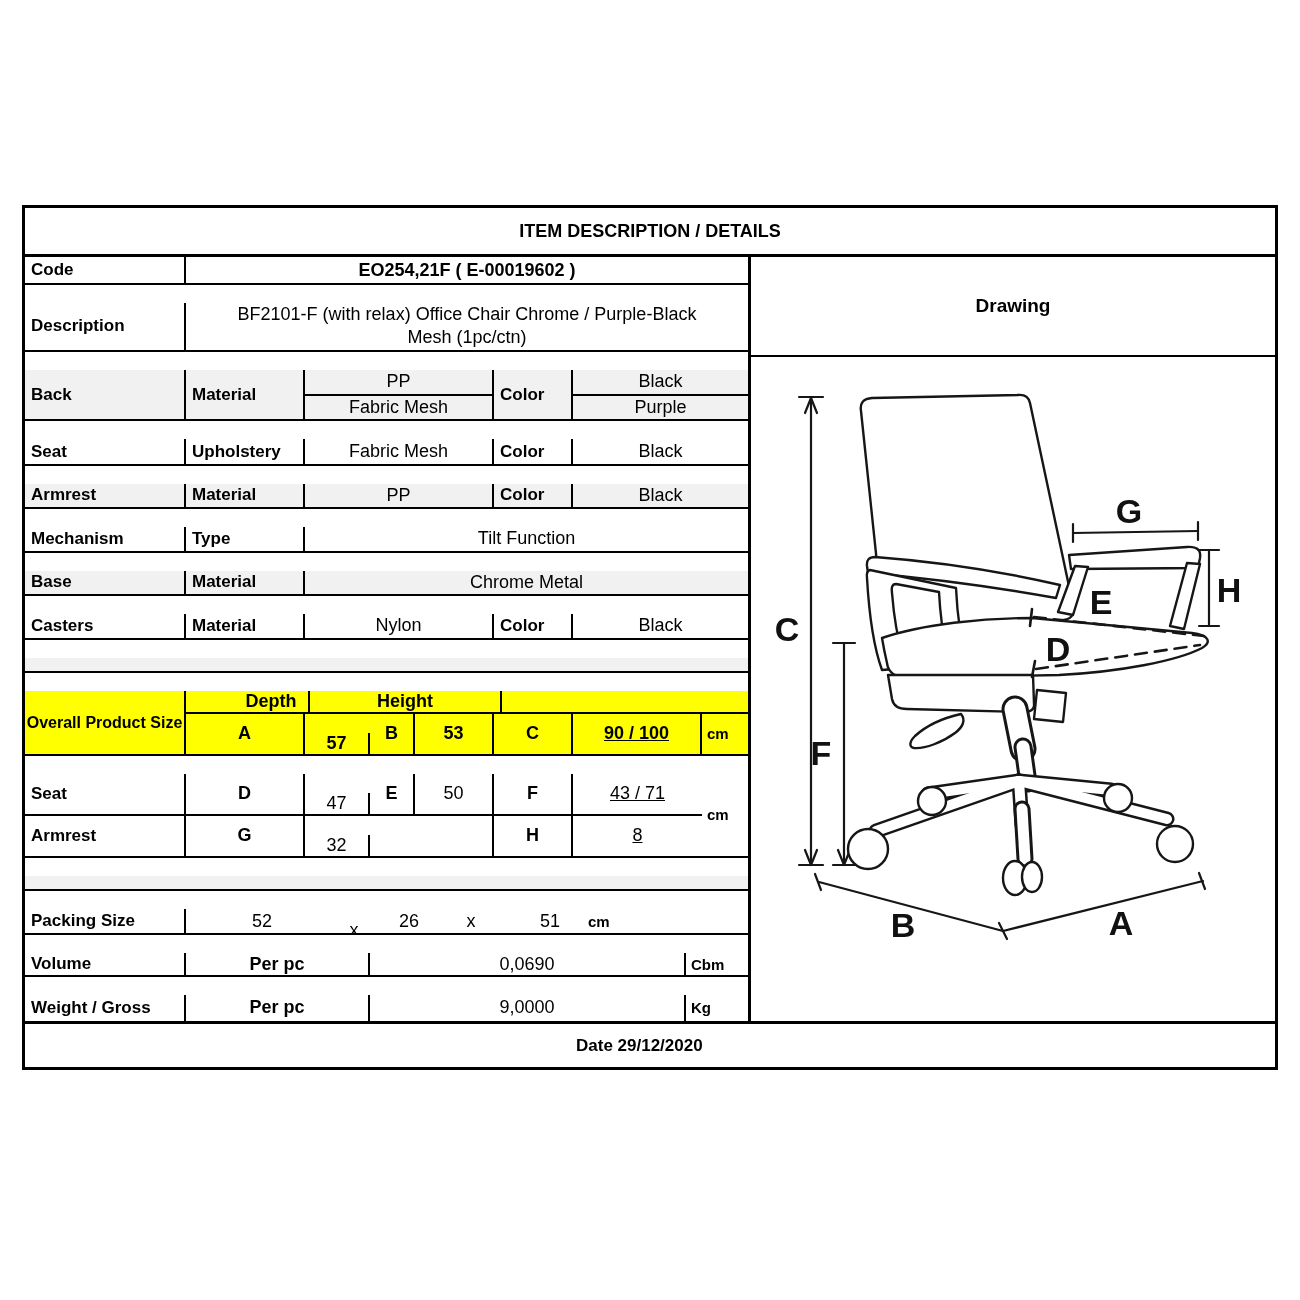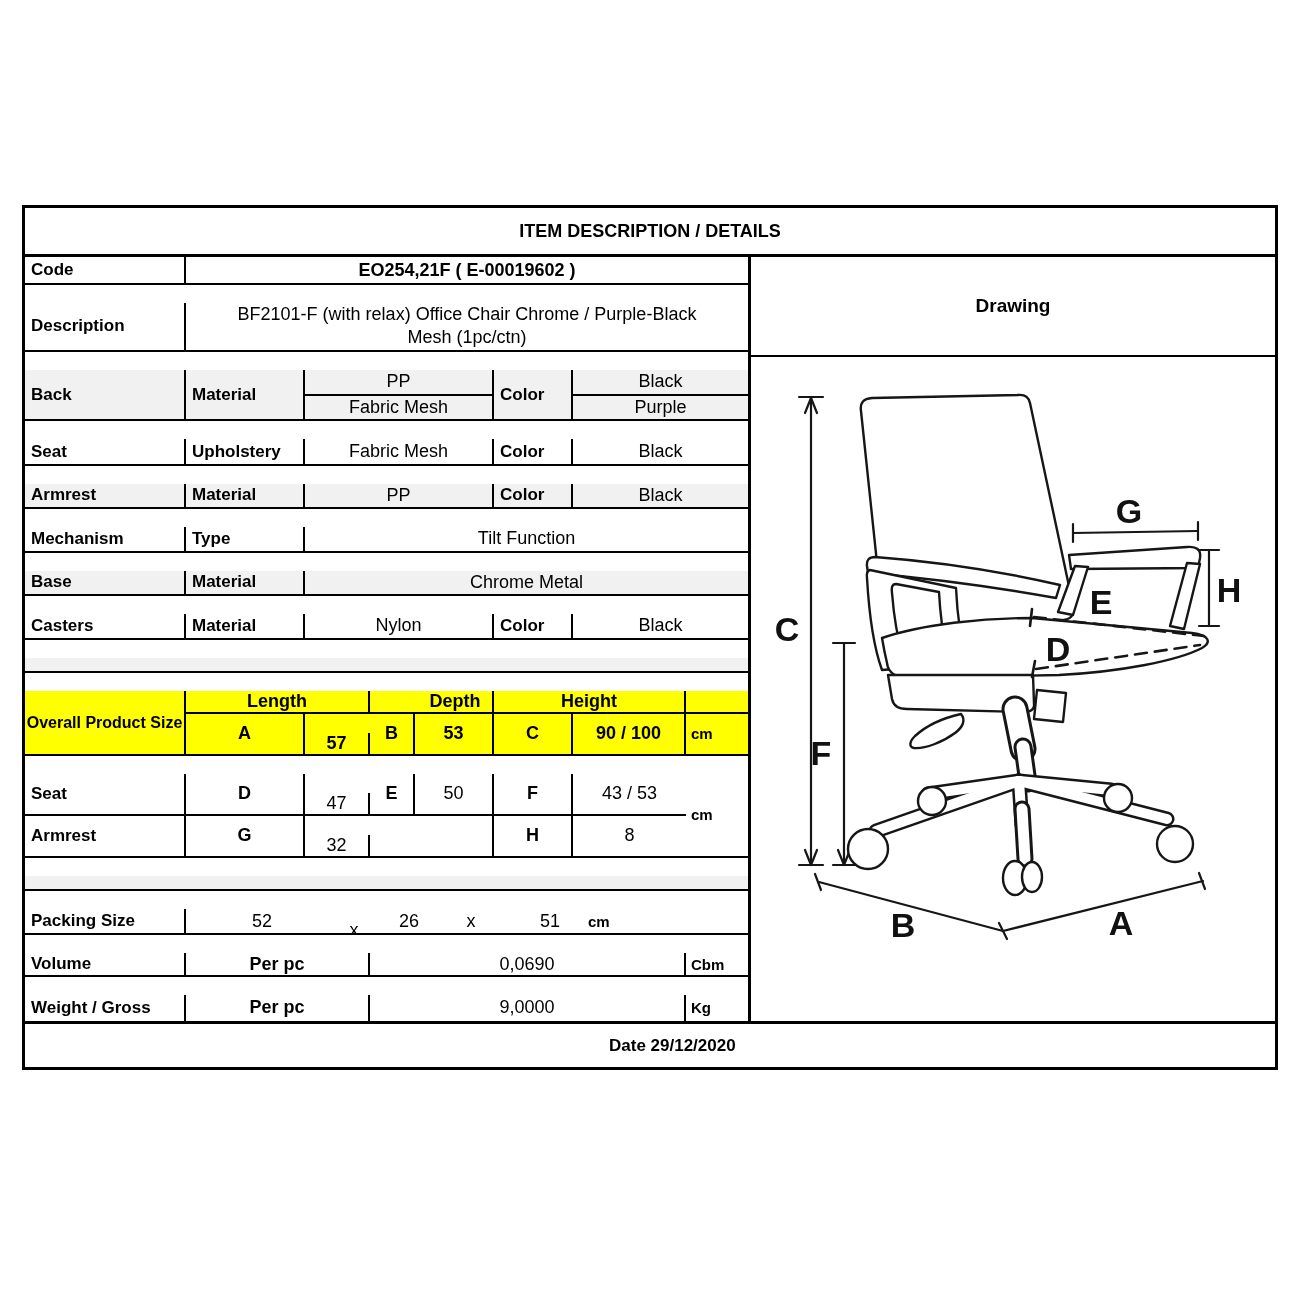--- a/index.html
+++ b/index.html
@@ -23,21 +23,21 @@
   .td { display:flex; align-items:center; border-right:2px solid #000; overflow:hidden; }
   .td.last { border-right:none; }
   .td.center { justify-content:center; text-align:center; }
   .lbl { font-weight:bold; font-size:17px; padding-left:6px; }
   .val { font-size:18px; }
   .bold { font-weight:bold; }
   .unit { font-weight:bold; font-size:15px; padding-left:5px; }
 
   .w-label{ width:161px; } .w-attr{ width:119px; } .w-mat{ width:189px; }
   .w-col{ width:79px; } .w-57{ width:65px;margin-top:19px; } .w-b{ width:45px; }
-  .w-53{ width:79px; } .w-90{ width:113px; }
+  .w-53{ width:79px; } .w-90{ width:129px;text-decoration:underline; }
   .w-len{ width:184px; } .w-dep{ width:124px;padding-left:48px; } .w-hei{ width:192px; }
 
   .h-code{ height:43px; } .h-desc{ height:57px; } .h-back{ height:80px; }
   .h-40{ height:40px; } .h-39{ height:39px; } .h-sp{ height:23px; }
   .h-43{ height:26px; } .h-44{ height:36px; }
 
   .stack { display:flex; flex-direction:column; align-items:stretch; padding:0; }
   .substack { flex:1; display:flex; align-items:center; justify-content:center; }
   .substack.divide { border-bottom:2px solid #000; }
 
@@ -56,21 +56,21 @@
 
   .size-block { display:flex; border-bottom:2px solid #000; height:86px; }
   .size-left { flex:1; display:flex; flex-direction:column; }
   .size-row { display:flex; flex:1; }
   .size-row.first { border-bottom:2px solid #000; }
   .cm-cell { width:62px; display:flex; align-items:center; }
 
   .noborder-seg { display:flex; align-items:center; justify-content:center;padding-left:33px; }
 
   .date-row { height:43px; display:flex; align-items:center; font-weight:bold; font-size:17px;
-              padding-left:551px;margin-left:33px; }
+              padding-left:551px; }
 
   .drawing-header { height:100px; border-bottom:2px solid #000; display:flex;
                     align-items:center; justify-content:center; font-weight:bold; font-size:19px; }
   .drawing-area { flex:1; position:relative; }
   .drawing-area svg { position:absolute; left:0; top:0; }
   .dim-letter { font-family:"Liberation Sans", sans-serif; font-weight:bold; font-size:34px; fill:#111; }
 </style>
 </head>
 <body>
 
@@ -144,21 +144,20 @@
           <div class="td w-col lbl">Color</div>
           <div class="td last center val" style="flex:1">Black</div>
         </div>
 
         <div class="tr gray h-sp"></div>
 
         <div class="yellow-block">
           <div class="yellow-label">Overall Product Size</div>
           <div class="yellow-right">
             <div class="yellow-row first">
-              <div class="ycell w-len">Length</div>
               <div class="ycell w-dep">Depth</div>
               <div class="ycell w-hei">Height</div>
               <div class="ycell last" style="flex:1"></div>
             </div>
             <div class="yellow-row">
               <div class="ycell w-attr">A</div>
               <div class="ycell w-57">57</div>
               <div class="ycell w-b">B</div>
               <div class="ycell w-53">53</div>
               <div class="ycell w-col">C</div>
@@ -172,21 +171,21 @@
 
         <div class="size-block">
           <div class="size-left">
             <div class="size-row first">
               <div class="td w-label lbl" style="border-bottom:none">Seat</div>
               <div class="td w-attr center val bold">D</div>
               <div class="td w-57 center val">47</div>
               <div class="td w-b center val bold">E</div>
               <div class="td w-53 center val">50</div>
               <div class="td w-col center val bold">F</div>
-              <div class="td w-90 center val last">43 / 53</div>
+              <div class="td w-90 center val last">43 / 71</div>
             </div>
             <div class="size-row">
               <div class="td w-label lbl">Armrest</div>
               <div class="td w-attr center val bold">G</div>
               <div class="td w-57 center val">32</div>
               <div class="td w-dep center val"></div>
               <div class="td w-col center val bold">H</div>
               <div class="td w-90 center val last">8</div>
             </div>
           </div>

